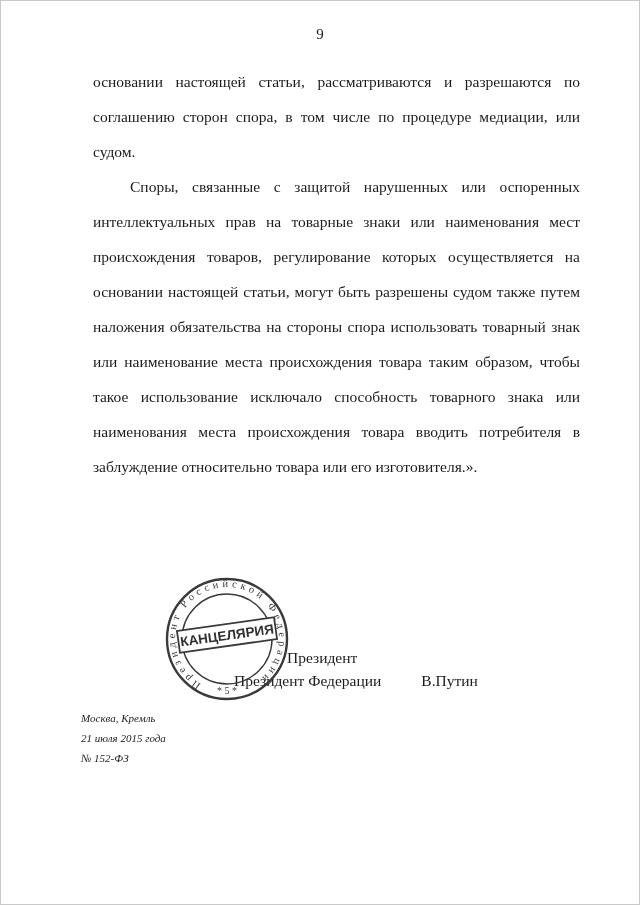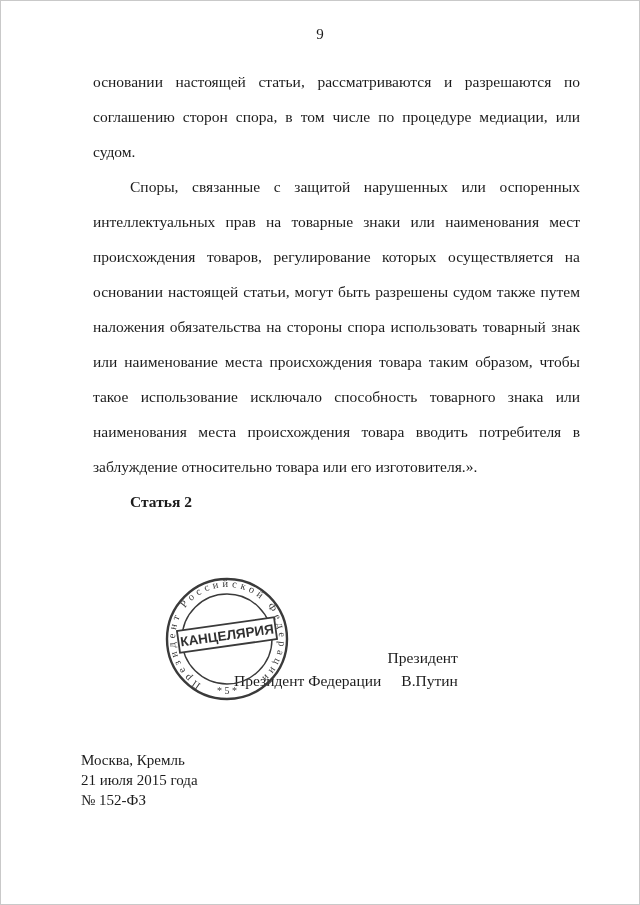--- a/index.html
+++ b/index.html
@@ -39,50 +39,49 @@
     text-indent: 37px;
     text-align: left;
   }
   .signature {
     position: absolute;
     left: 233px;
     top: 645px;
     font-size: 15.5px;
     line-height: 23px;
     white-space: nowrap;
-    text-align: right;
   }
   .sig-line1 { padding-left: 53px; }
-  .sig-name { margin-left: 20px; }
+  .sig-name { margin-left: 40px; }
   .footer-block {
     position: absolute;
     left: 80px;
-    top: 749px;
-    font-size: 15px;
+    top: 707px;
+    font-size: 11px;
     line-height: 20px;
+    font-style: italic;
   }
   .stamp {
     position: absolute;
     left: 158px;
     top: 570px;
     width: 136px;
     height: 136px;
   }
 </style>
 </head>
 <body>
 
 <div class="page">
 
   <div class="page-number">9</div>
 
   <div class="body-text">
     <p class="para no-indent">основании настоящей статьи, рассматриваются и разрешаются по соглашению сторон спора, в том числе по процедуре медиации, или судом.</p>
     <p class="para">Споры, связанные с защитой нарушенных или оспоренных интеллектуальных прав на товарные знаки или наименования мест происхождения товаров, регулирование которых осуществляется на основании настоящей статьи, могут быть разрешены судом также путем наложения обязательства на стороны спора использовать товарный знак или наименование места происхождения товара таким образом, чтобы такое использование исключало способность товарного знака или наименования места происхождения товара вводить потребителя в заблуждение относительно товара или его изготовителя.».</p>
-    <p class="article-heading">Статья 2</p>
   </div>
 
   <div class="signature">
     <div class="sig-line1">Президент</div>
     <div class="sig-line2">
       <span>Президент Федерации</span><span class="sig-name">В.Путин</span>
     </div>
   </div>
 
   <svg class="stamp" viewBox="0 0 136 136" xmlns="http://www.w3.org/2000/svg">

